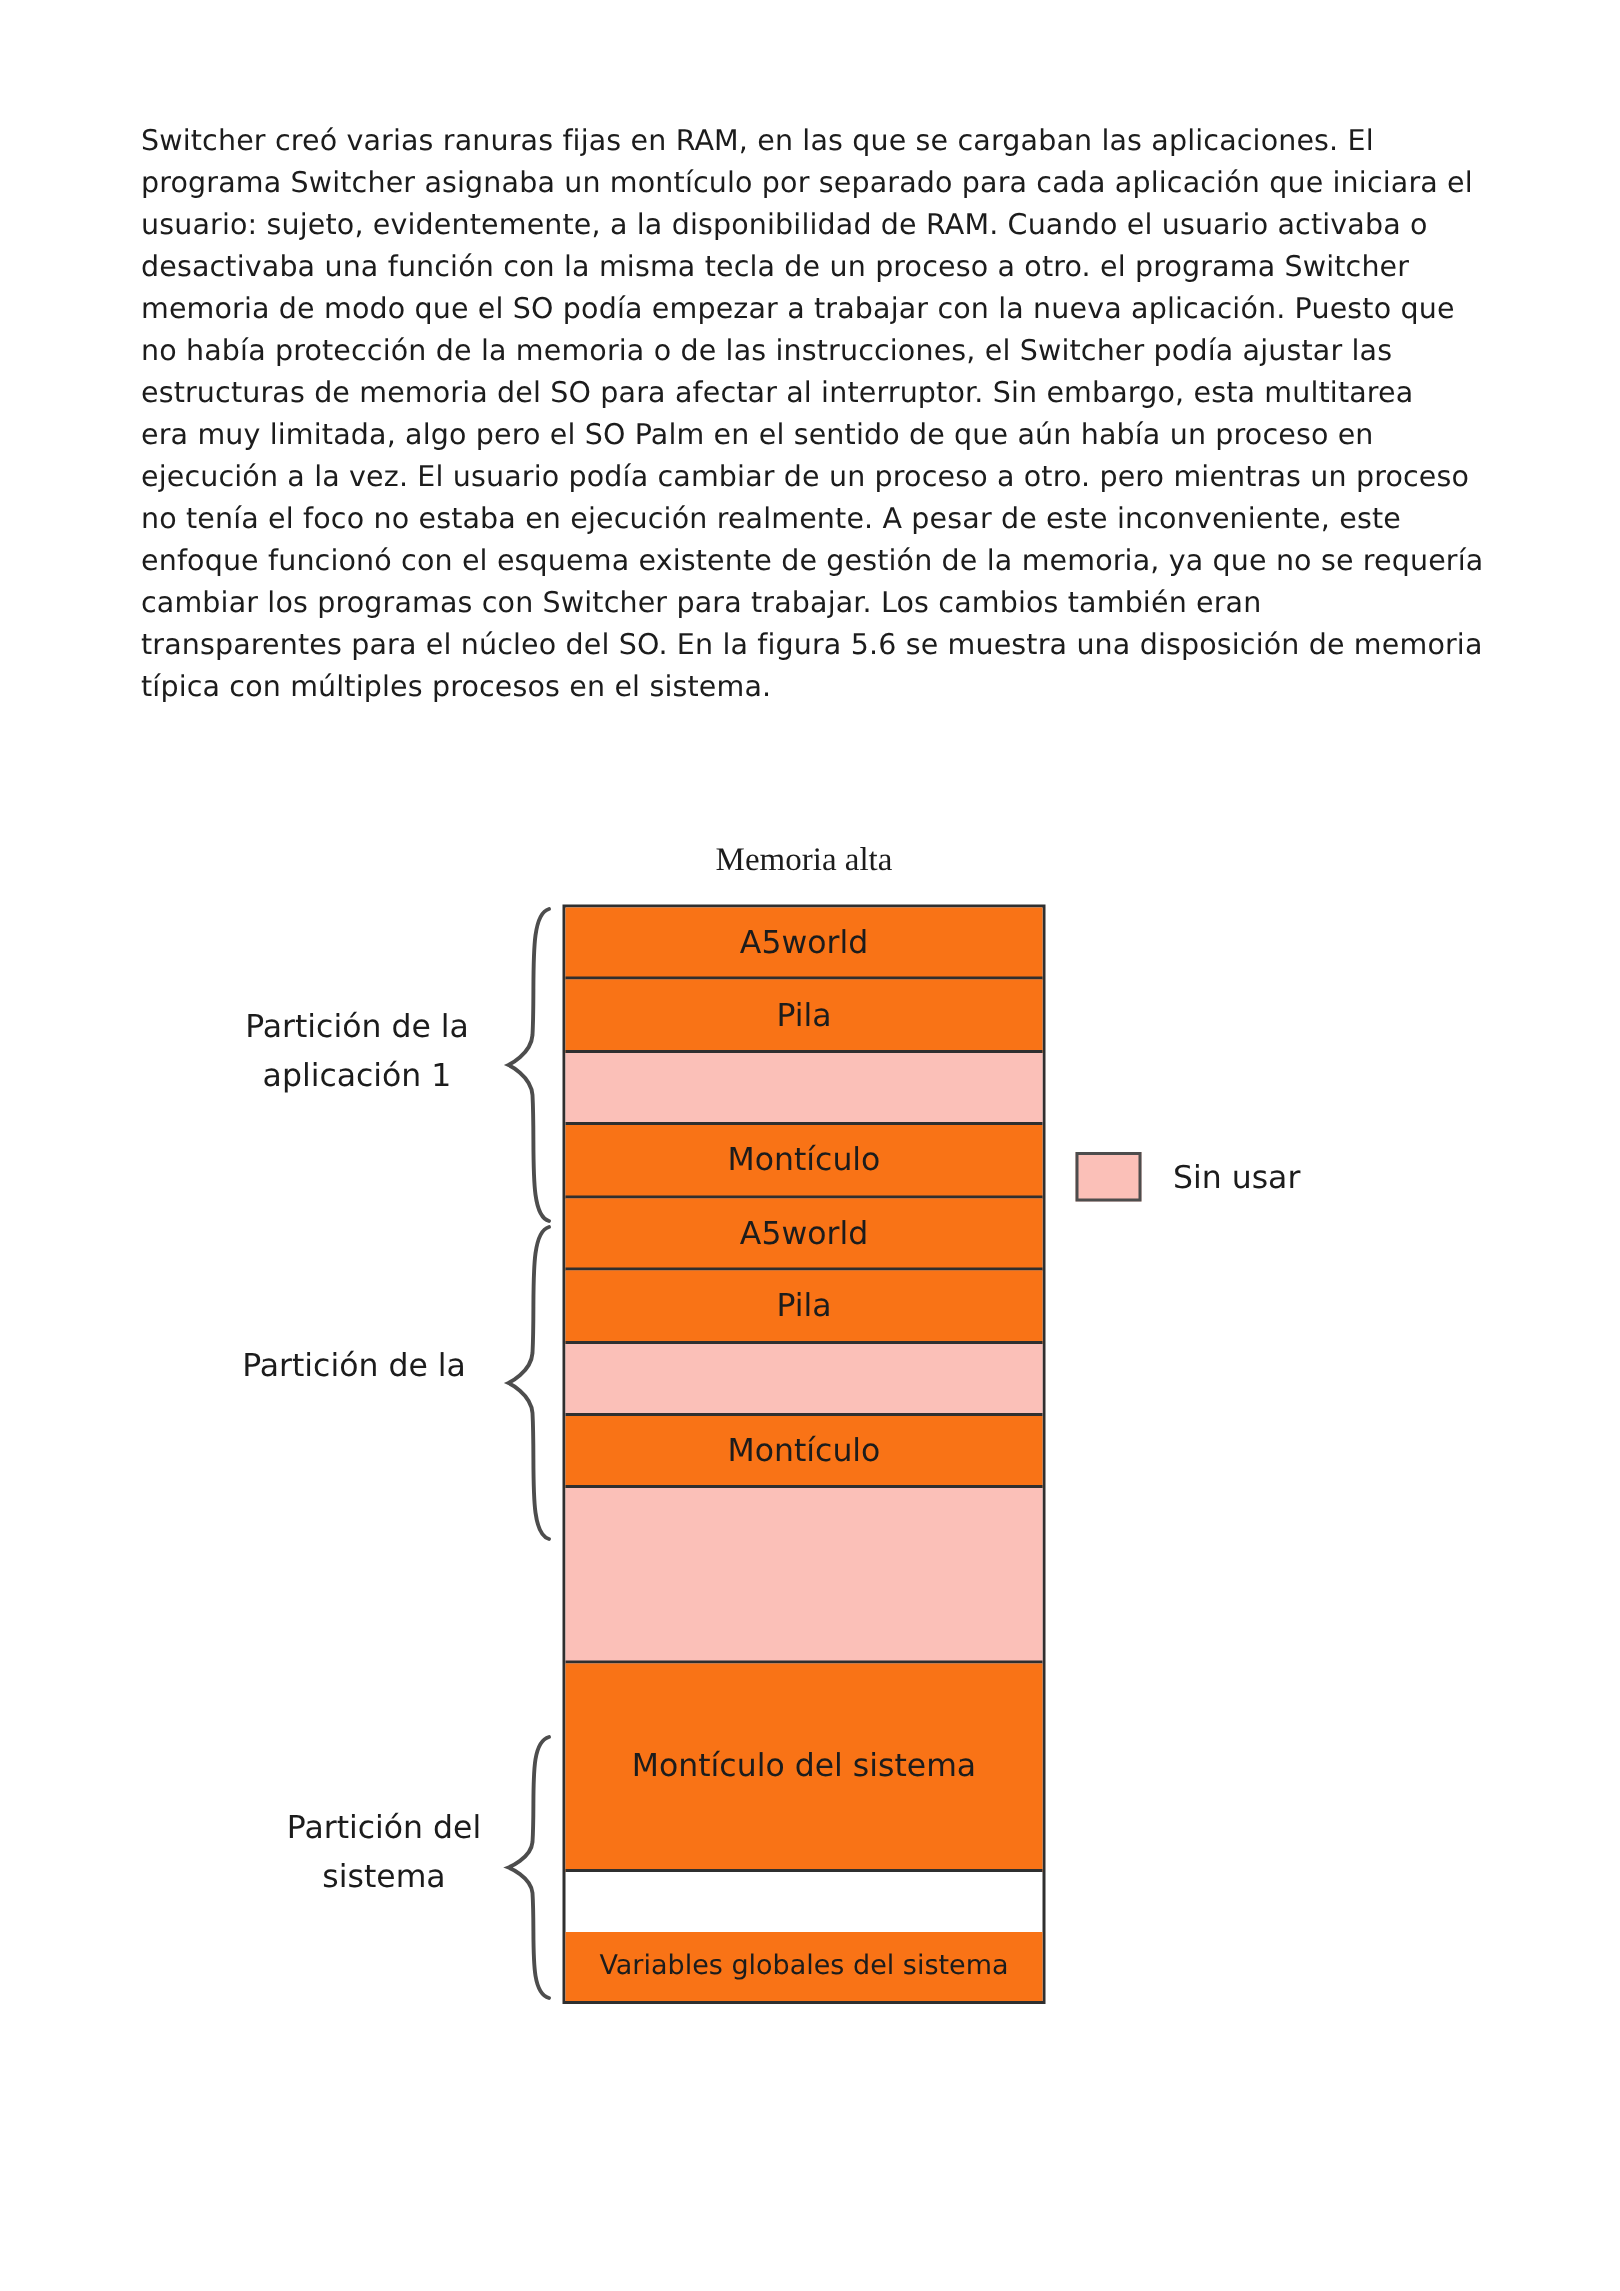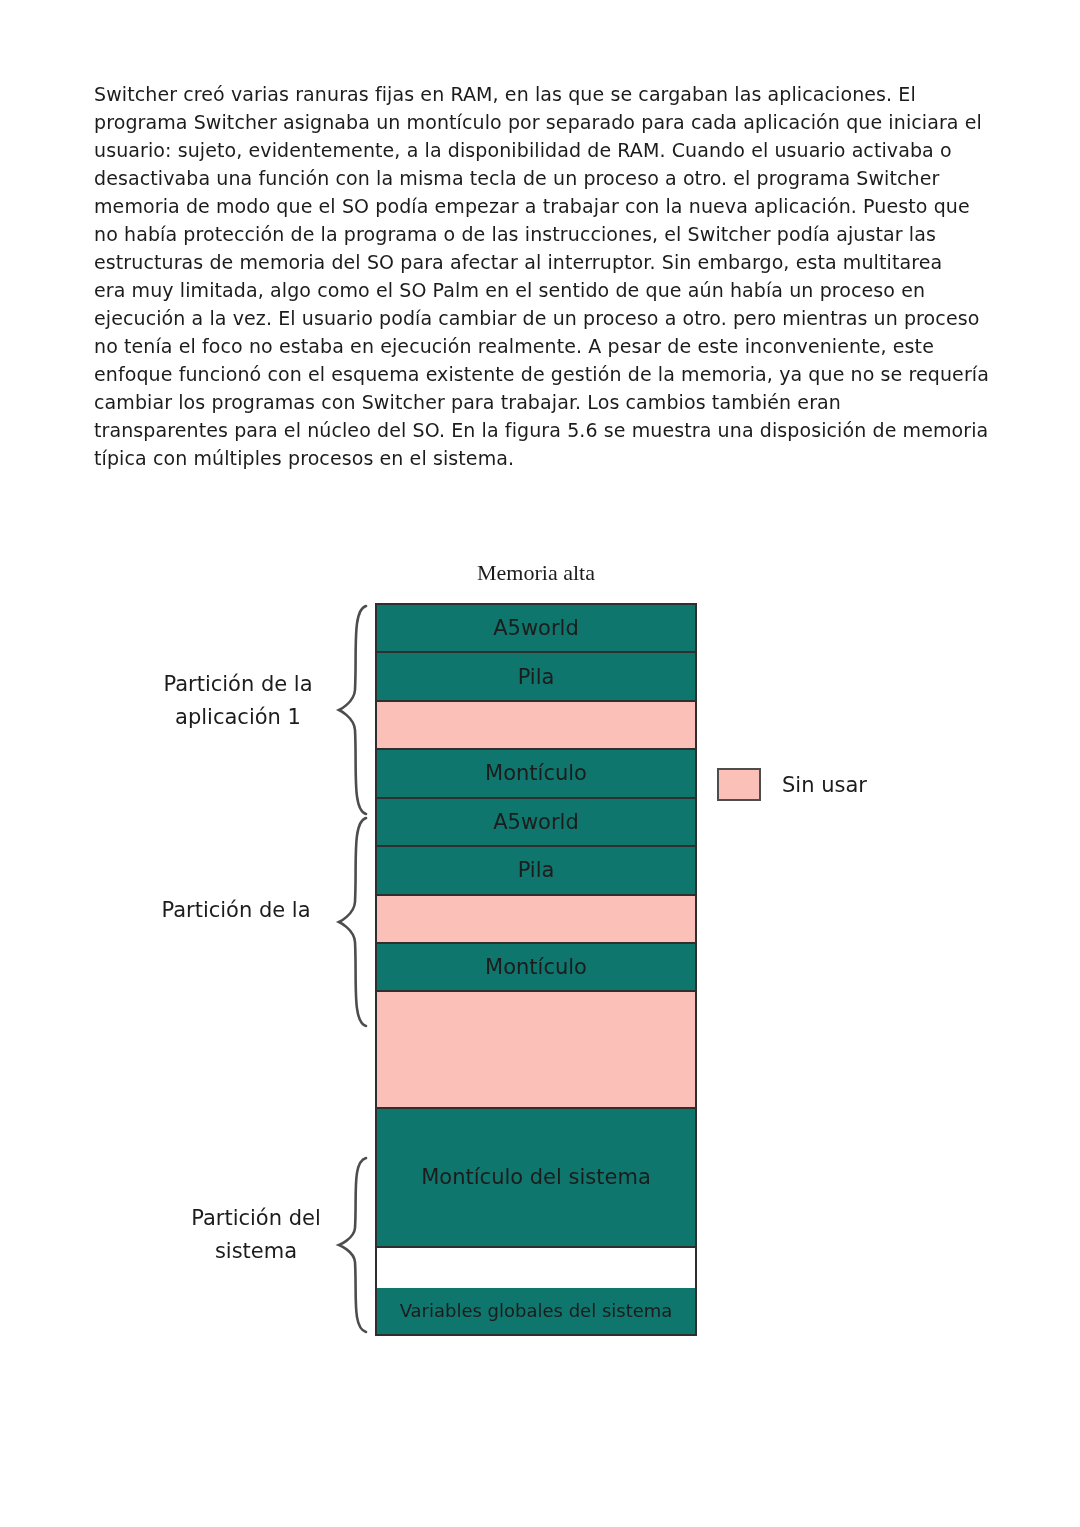--- a/index.html
+++ b/index.html
@@ -27,21 +27,21 @@
     text-align:center;font-size:22px;font-family:Liberation Serif, serif;
   }
   .memstack{
     position:absolute;left:375px;top:603px;width:322px;height:733px;
     box-sizing:border-box;border:2px solid var(--border);
     display:flex;flex-direction:column;
   }
   .mem-row{
     box-sizing:border-box;border-bottom:2px solid var(--border);
     display:flex;align-items:center;justify-content:center;
-    font-size:21px;background:#0f766e;
+    font-size:21px;background:#f97316;
   }
   .mem-row:last-child{border-bottom:none;margin-top:40px;}
   .mem-row[data-type="unused"]{background:var(--unused);}
   .h-sm{height:53px;}
   .h-lg{height:128px;}
   .h-sys{height:152px;}
   .h-var{height:51px;font-size:18px;}
   
   .brace{position:absolute;left:326px;width:46px;}
   .brace svg{display:block;width:100%;height:100%;}
@@ -72,23 +72,23 @@
 <body>
 
 <div class="page">
 
   <div class="article">
     <div class="line">Switcher creó varias ranuras fijas en RAM, en las que se cargaban las aplicaciones. El</div>
     <div class="line">programa Switcher asignaba un montículo por separado para cada aplicación que iniciara el</div>
     <div class="line">usuario: sujeto, evidentemente, a la disponibilidad de RAM. Cuando el usuario activaba o</div>
     <div class="line">desactivaba una función con la misma tecla de un proceso a otro. el programa Switcher</div>
     <div class="line">memoria de modo que el SO podía empezar a trabajar con la nueva aplicación. Puesto que</div>
-    <div class="line">no había protección de la programa o de las instrucciones, el Switcher podía ajustar las</div>
+    <div class="line">no había protección de la memoria o de las instrucciones, el Switcher podía ajustar las</div>
     <div class="line">estructuras de memoria del SO para afectar al interruptor. Sin embargo, esta multitarea</div>
-    <div class="line">era muy limitada, algo como el SO Palm en el sentido de que aún había un proceso en</div>
+    <div class="line">era muy limitada, algo pero el SO Palm en el sentido de que aún había un proceso en</div>
     <div class="line">ejecución a la vez. El usuario podía cambiar de un proceso a otro. pero mientras un proceso</div>
     <div class="line">no tenía el foco no estaba en ejecución realmente. A pesar de este inconveniente, este</div>
     <div class="line">enfoque funcionó con el esquema existente de gestión de la memoria, ya que no se requería</div>
     <div class="line">cambiar los programas con Switcher para trabajar. Los cambios también eran</div>
     <div class="line">transparentes para el núcleo del SO. En la figura 5.6 se muestra una disposición de memoria</div>
     <div class="line">típica con múltiples procesos en el sistema.</div>
   </div>
 
   <div class="figure-title">Memoria alta</div>
 

